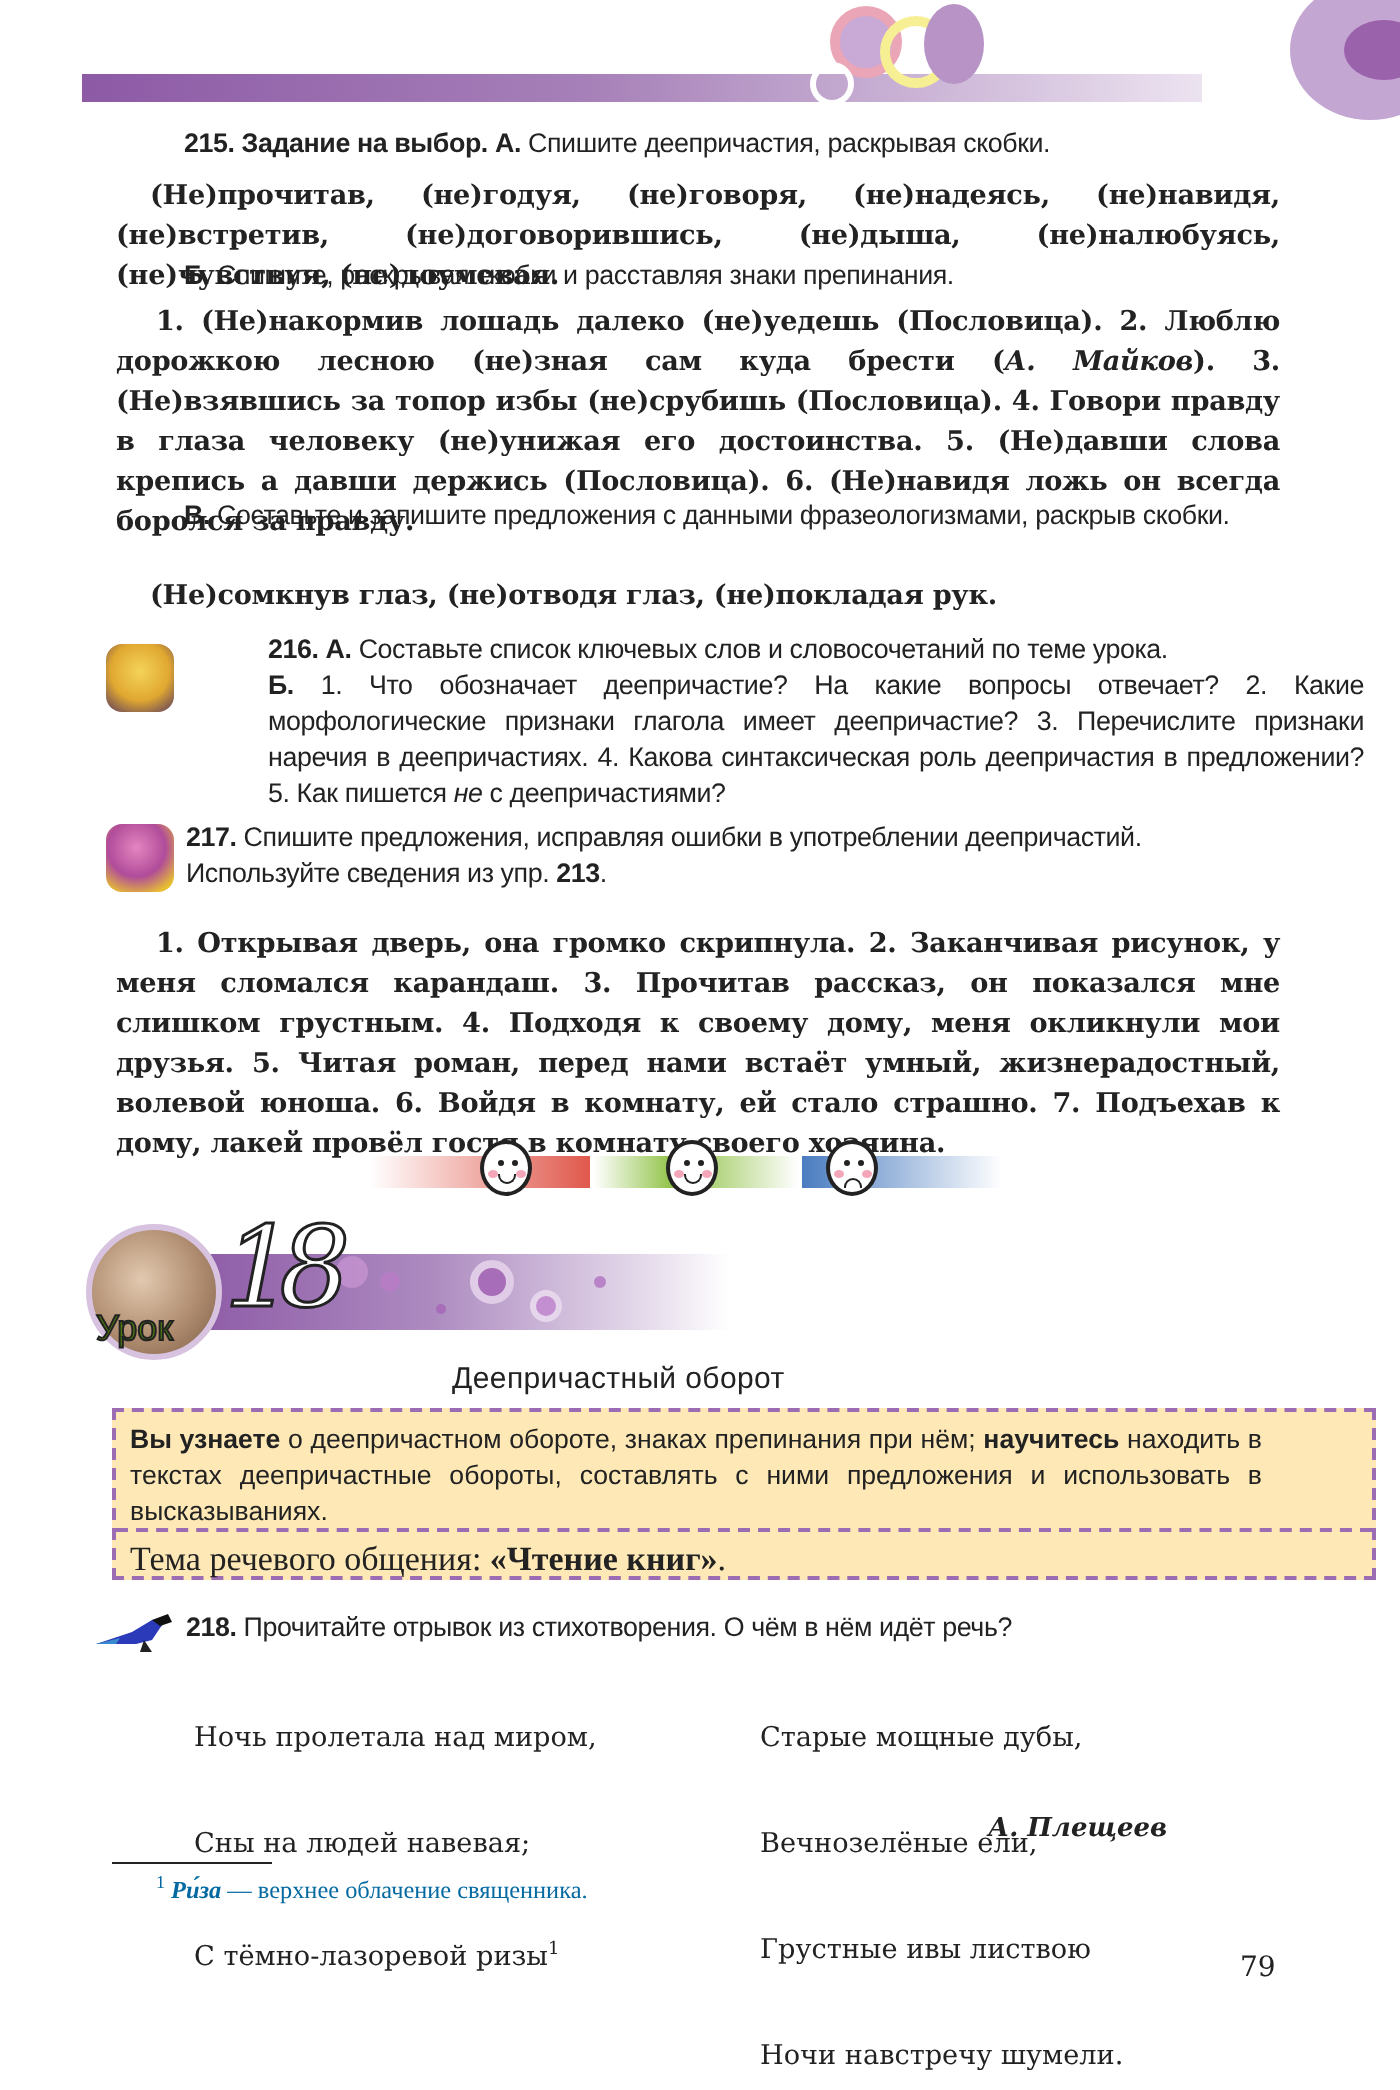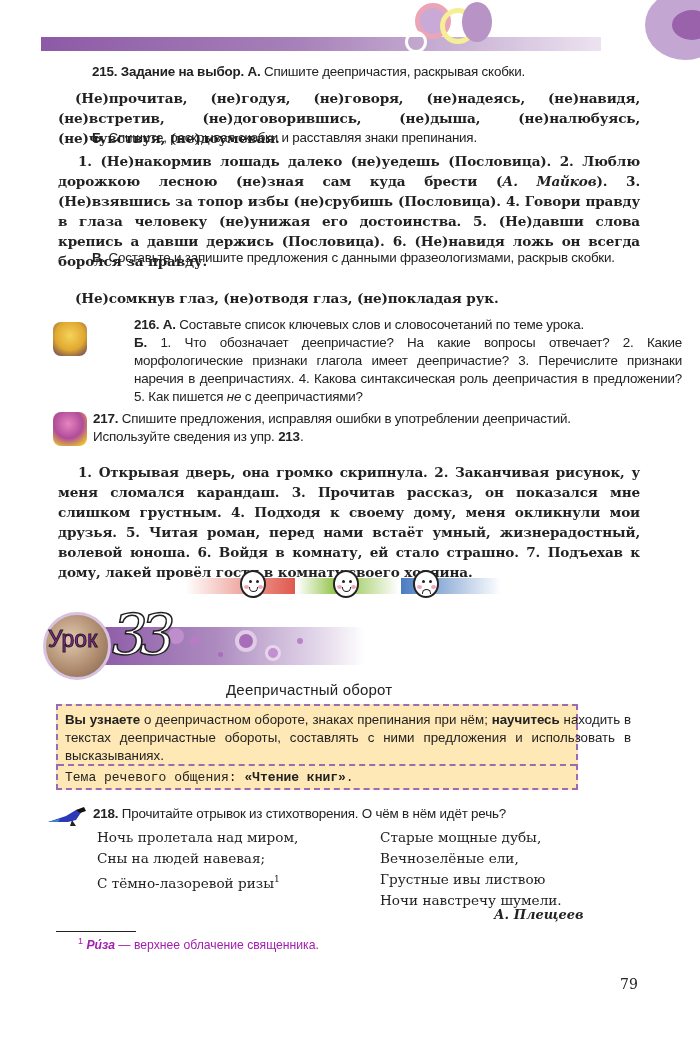--- a/index.html
+++ b/index.html
@@ -26,36 +26,36 @@
   .face { position:absolute; top:570px; width:26px; height:28px; border-radius:50%; background:#fff; border:2px solid #222; box-sizing:border-box; }
   .face .eye { position:absolute; top:8px; width:3px; height:3px; background:#222; border-radius:50%; }
   .face .cheek { position:absolute; top:13px; width:5px; height:4px; background:#f4a6b8; border-radius:50%; }
   .face .mouth { position:absolute; left:7px; width:9px; height:5px; border:1.5px solid #222; box-sizing:border-box; }
 
   
   .lesson-band { position:absolute; left:95px; top:627px; width:270px; height:38px;
     background: linear-gradient(to right, #8d5aa6 0%, #ad8bc0 45%, #e6dcec 85%, #ffffff 100%); }
   .lesson-photo { position:absolute; left:43px; top:612px; width:68px; height:68px; border-radius:50%;
     background: radial-gradient(circle at 40% 40%, #e2c9b0 0%, #b08d70 55%, #7e5e48 100%); border:3px solid #d7c3e0; box-sizing:border-box; }
-  .lesson-word { position:absolute; left:48px; top:626px; font-family:"Liberation Sans", sans-serif; font-size:23px; color:#a21caf;
+  .lesson-word { position:absolute; left:48px; top:654px; font-family:"Liberation Sans", sans-serif; font-size:18px; color:#4d7c0f;
     -webkit-text-stroke:1px #222; font-weight:normal; }
   .lesson-num { position:absolute; left:112px; top:600px; font-family:"DejaVu Serif", serif; font-style:italic; font-size:56px; color:#fff;
     -webkit-text-stroke:1.5px #222; letter-spacing:-8px; line-height:70px; }
   .lesson-title { position:absolute; left:226px; top:681px; font-family:"Liberation Sans", sans-serif; font-size:15px; color:#222; letter-spacing:0.2px; }
 
-  .goal-box { position:absolute; left:56px; top:704px; width:522px; height:86px; background:#fde8b6; border:2px dashed #9b6bb3; box-sizing:border-box; }
+  .goal-box { position:absolute; left:56px; top:704px; width:632px; height:86px; background:#fde8b6; border:2px dashed #9b6bb3; box-sizing:border-box; }
   .goal-sep { position:absolute; left:0; right:0; top:58px; border-top:2px dashed #9b6bb3; }
   .goal-text { position:absolute; left:7px; top:5px; width:566px; font-family:"Liberation Sans", sans-serif; font-size:13.3px; line-height:18px; text-align:justify; color:#222; }
-  .goal-topic { position:absolute; left:7px; top:64px; font-family:Liberation Mono, monospace; font-size:13px; color:#222; }
+  .goal-topic { position:absolute; left:7px; top:64px; font-family:Liberation Serif, serif; font-size:17px; color:#222; }
 
   .poem { position:absolute; font-family:"DejaVu Serif", serif; font-size:13.6px; line-height:21px; color:#222; }
-  .poem div { white-space:nowrap; }
+  .poem div { white-space:nowrap;margin-top:32px; }
 
   .footnote-rule { position:absolute; left:56px; top:931px; width:80px; border-top:1.5px solid #222; }
-  .footnote { position:absolute; left:78px; top:936px; font-family:Liberation Sans, sans-serif; font-size:12.2px; color:#a21caf; }
+  .footnote { position:absolute; left:78px; top:936px; font-family:Liberation Serif, serif; font-size:12.2px; color:#0369a1; }
   .page-num { position:absolute; left:620px; top:976px; font-family:"DejaVu Serif", serif; font-size:14px; color:#222; }
 </style>
 </head>
 <body>
 
 <div class="top-band"></div>
 <div class="deco" style="left:415px;top:3px;width:36px;height:36px;border:5px solid #eaa6b6;background:#c9a9d6;box-sizing:border-box;"></div>
 <div class="deco" style="left:440px;top:8px;width:36px;height:36px;border:5px solid #f7ef94;box-sizing:border-box;"></div>
 <div class="deco" style="left:462px;top:2px;width:30px;height:40px;background:#b793c6;"></div>
 <div class="deco" style="left:405px;top:31px;width:22px;height:22px;border:3px solid #fff;box-sizing:border-box;"></div>
@@ -131,21 +131,21 @@
 
 <div class="lesson-band"></div>
 <div class="deco" style="left:168px;top:628px;width:16px;height:16px;background:#c493cf;opacity:.8;"></div>
 <div class="deco" style="left:190px;top:636px;width:10px;height:10px;background:#b77dc4;"></div>
 <div class="deco" style="left:235px;top:630px;width:14px;height:14px;background:#a76db8;border:4px solid #e0cce6;"></div>
 <div class="deco" style="left:265px;top:645px;width:10px;height:10px;background:#c48fd0;border:3px solid #e6d6ec;"></div>
 <div class="deco" style="left:218px;top:652px;width:5px;height:5px;background:#a76db8;"></div>
 <div class="deco" style="left:297px;top:638px;width:6px;height:6px;background:#b983c8;"></div>
 <div class="lesson-photo"></div>
 <div class="lesson-word">Урок</div>
-<div class="lesson-num">33</div>
+<div class="lesson-num">18</div>
 <div class="lesson-title">Деепричастный оборот</div>
 
 <div class="goal-box">
   <div class="goal-text">
     <b>Вы узнаете</b><span> о деепричастном обороте, знаках препинания при нём; </span><b>научитесь</b><span> находить в текстах деепричастные обороты, составлять с ними предложения и использовать в высказываниях.</span>
   </div>
   <div class="goal-sep"></div>
   <div class="goal-topic">
     <span>Тема речевого общения: </span><b>«Чтение книг»</b><span>.</span>
   </div>

